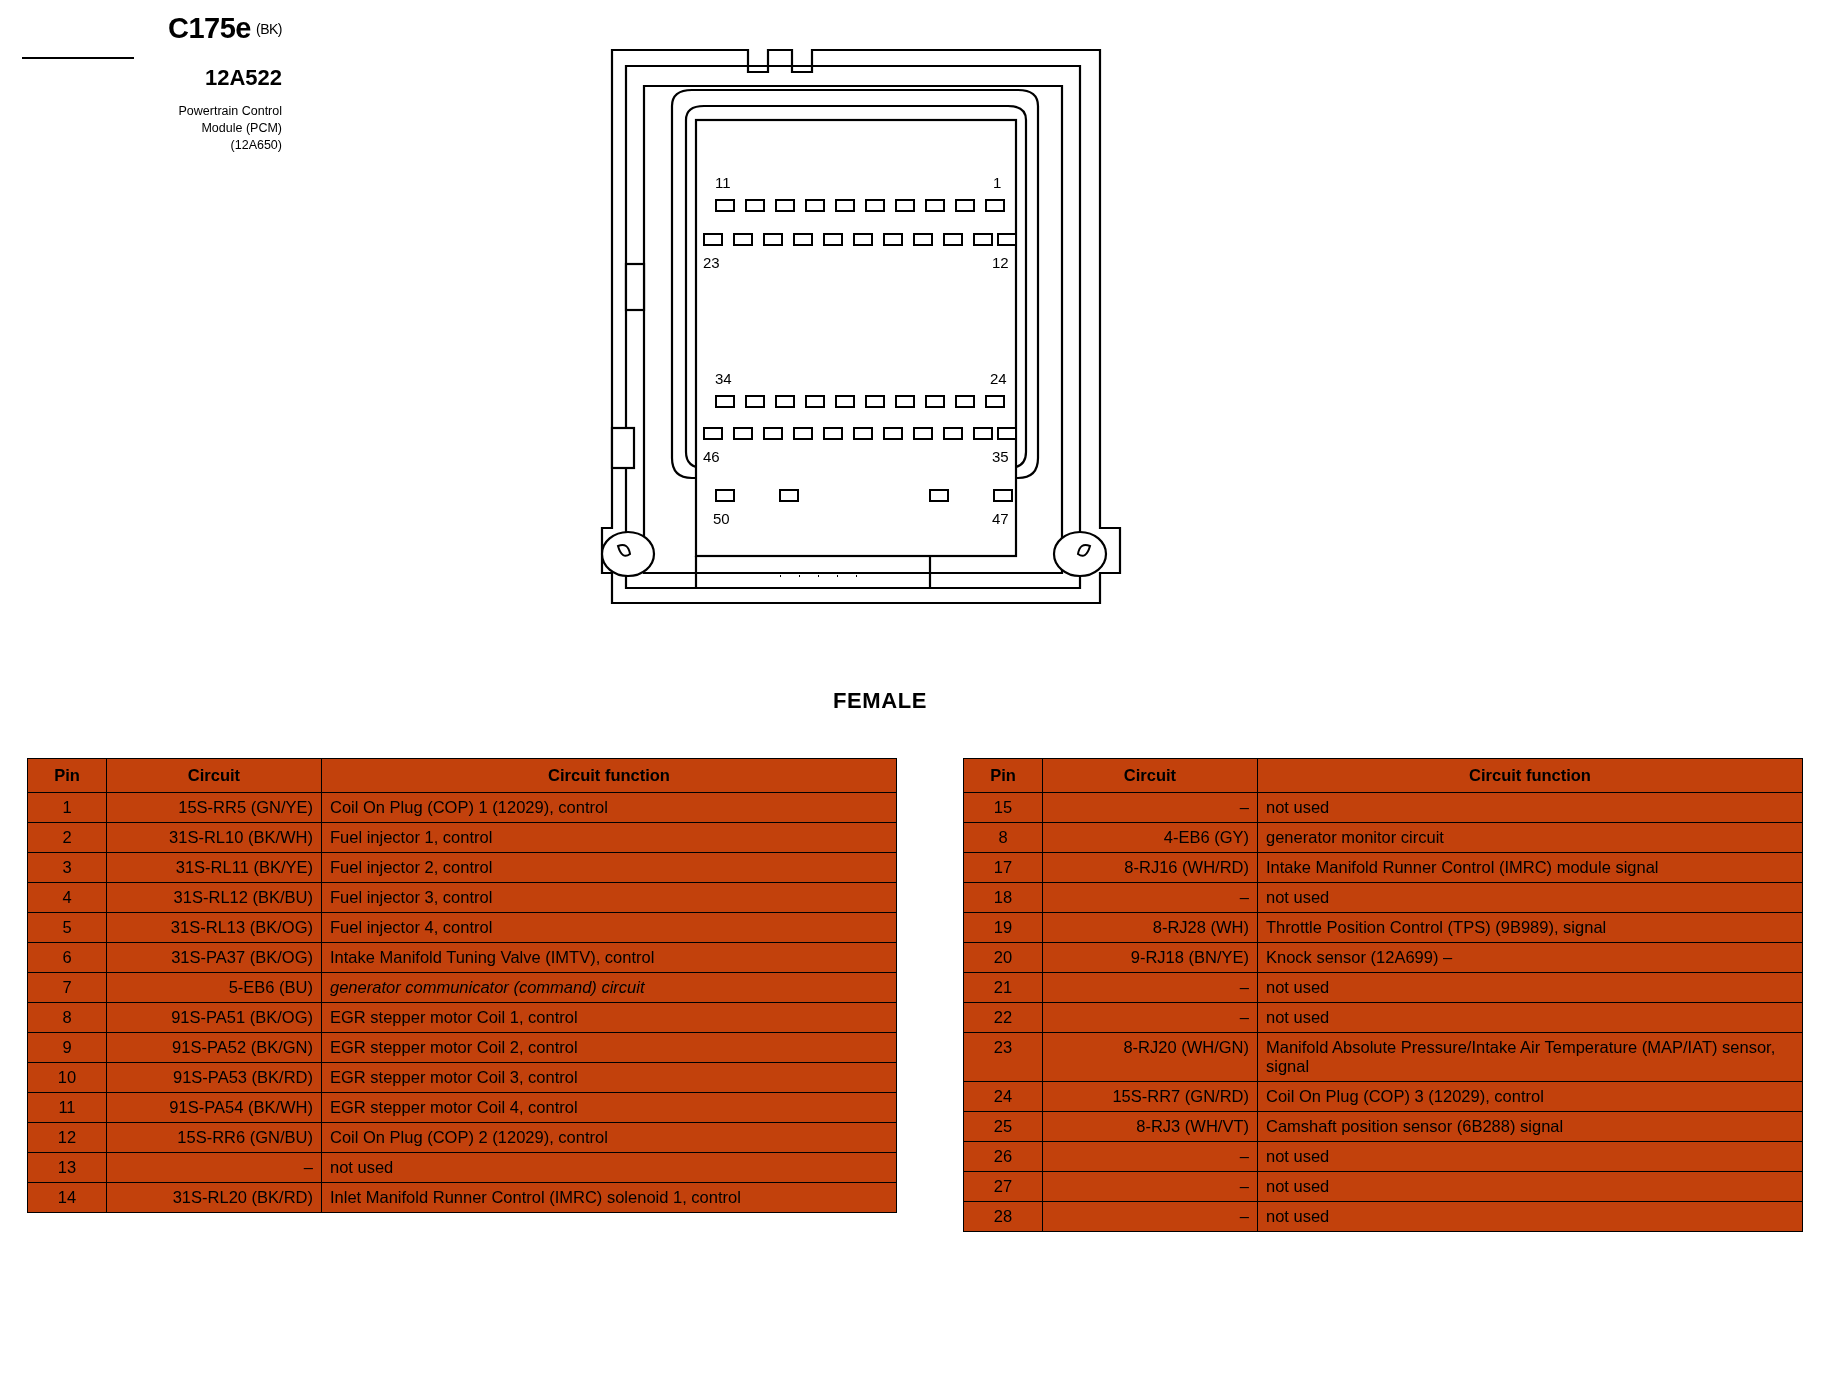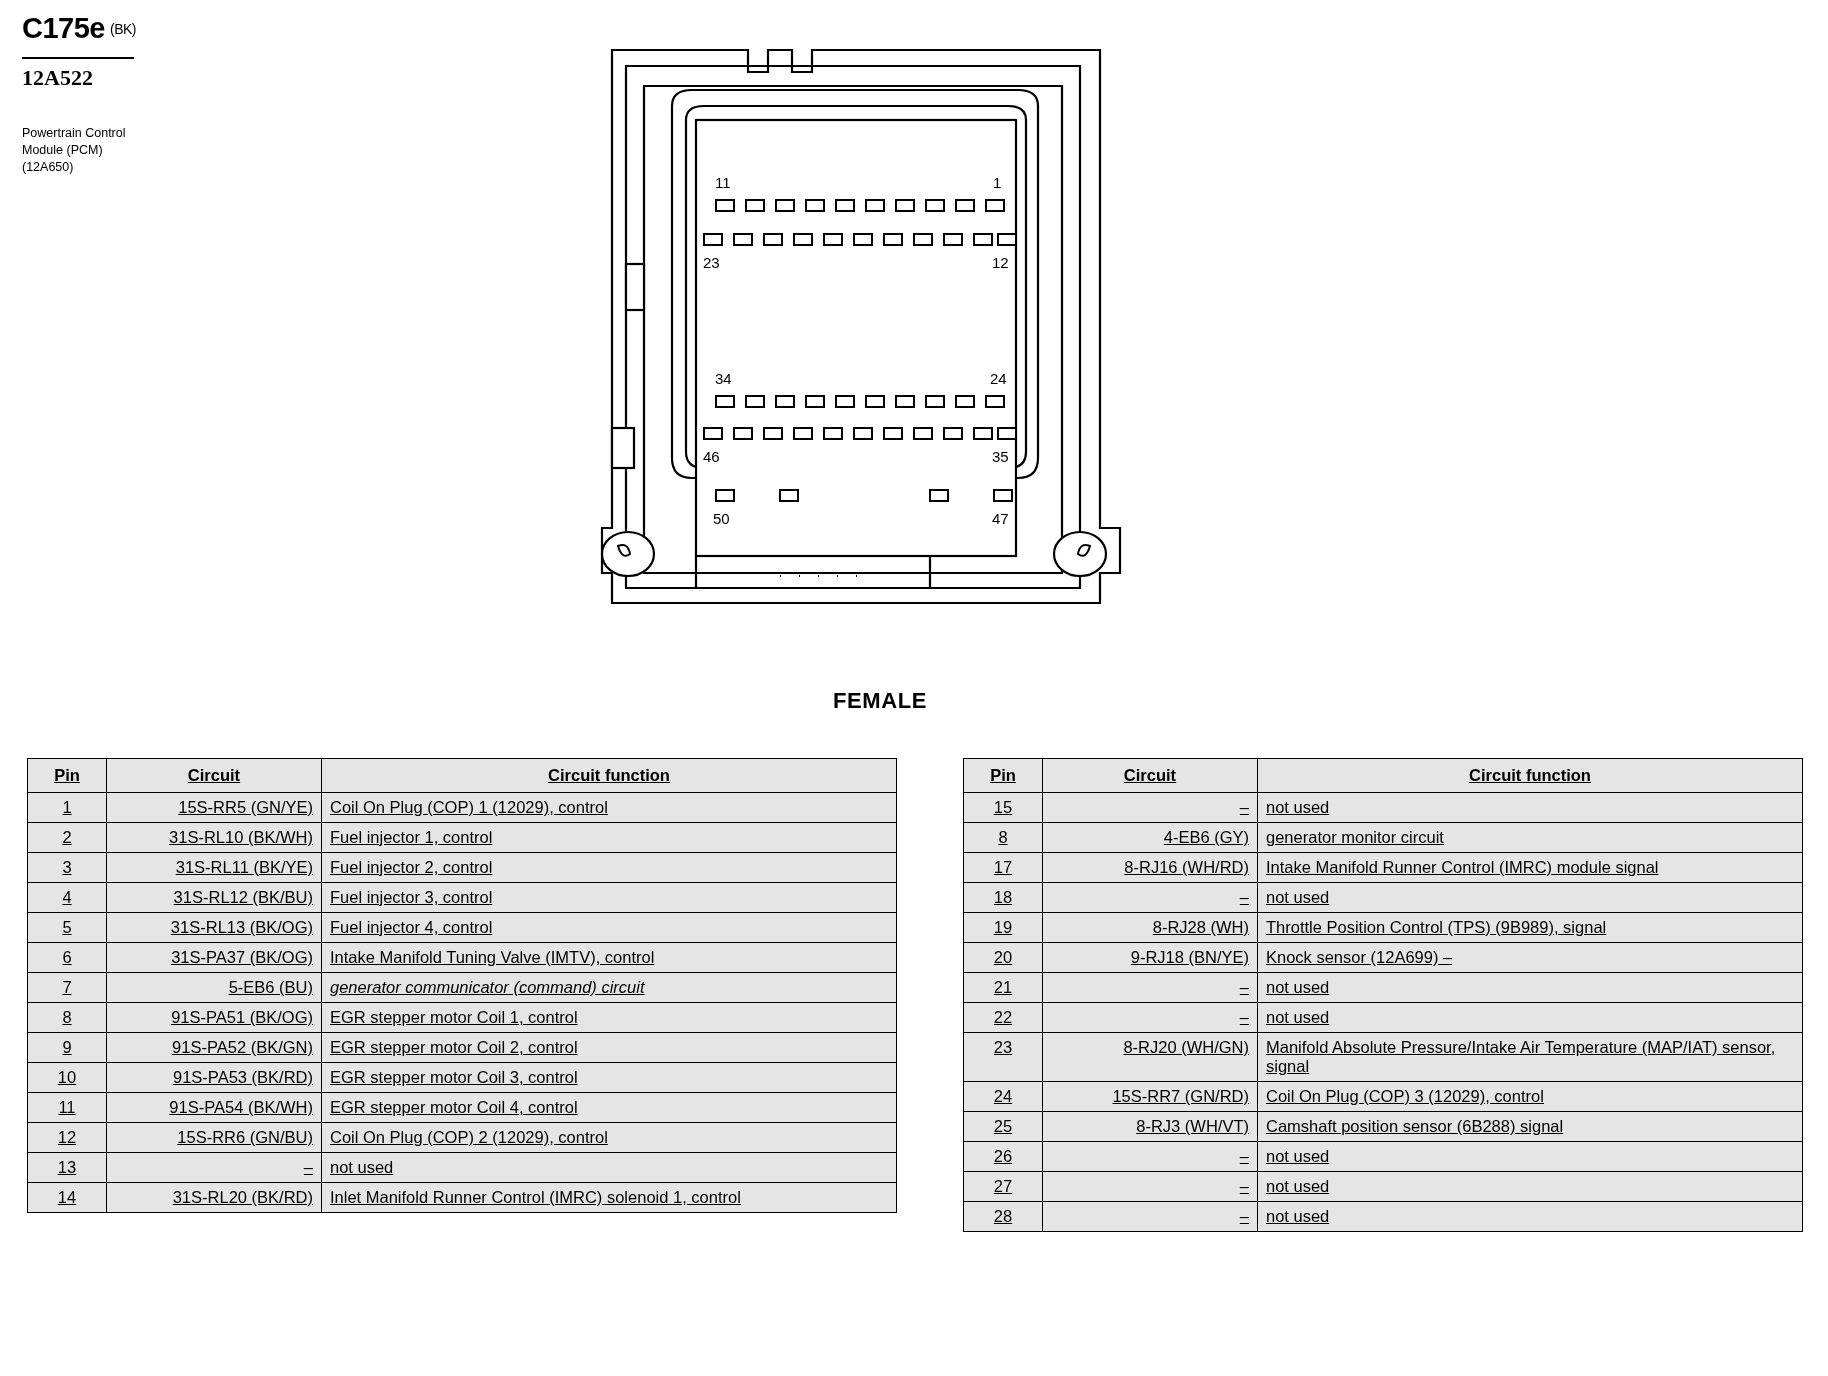--- a/index.html
+++ b/index.html
@@ -20,20 +20,21 @@
     width: 1828px;
     height: 1376px;
   }
 
   
   .header-block {
     position: absolute;
     left: 22px;
     top: 14px;
     width: 260px;
+    text-align: right;
   }
   .conn-id {
     font-size: 29px;
     font-weight: bold;
     letter-spacing: -0.5px;
     line-height: 1;
     display: inline-block;
   }
   .conn-id-suffix {
     font-size: 14px;
@@ -44,22 +45,21 @@
   .conn-rule {
     width: 112px;
     height: 2px;
     background: #000;
     margin: 14px 0 8px 0;
   }
   .part-number {
     font-size: 22px;
     font-weight: bold;
     line-height: 1;
-    margin-bottom: 36px;
-    font-family: Liberation Serif, serif;
+    margin-bottom: 14px;
   }
   .desc {
     font-size: 12.5px;
     line-height: 1.35;
   }
 
   
   .connector-wrap {
     position: absolute;
     left: 600px;
@@ -90,22 +90,21 @@
   }
   .table-right {
     position: absolute;
     left: 963px;
     top: 758px;
     width: 840px;
   }
   table.pin-table {
     border-collapse: collapse;
     width: 100%;
-    background: #e5e5e5;
-    text-decoration: underline;
+    background: #c2410c;
   }
   table.pin-table td, table.pin-table th {
     border: 1.4px solid #000;
     font-size: 16.5px;
     padding: 5px 8px;
     vertical-align: top;
   }
   table.pin-table th {
     font-weight: bold;
     text-align: center;

